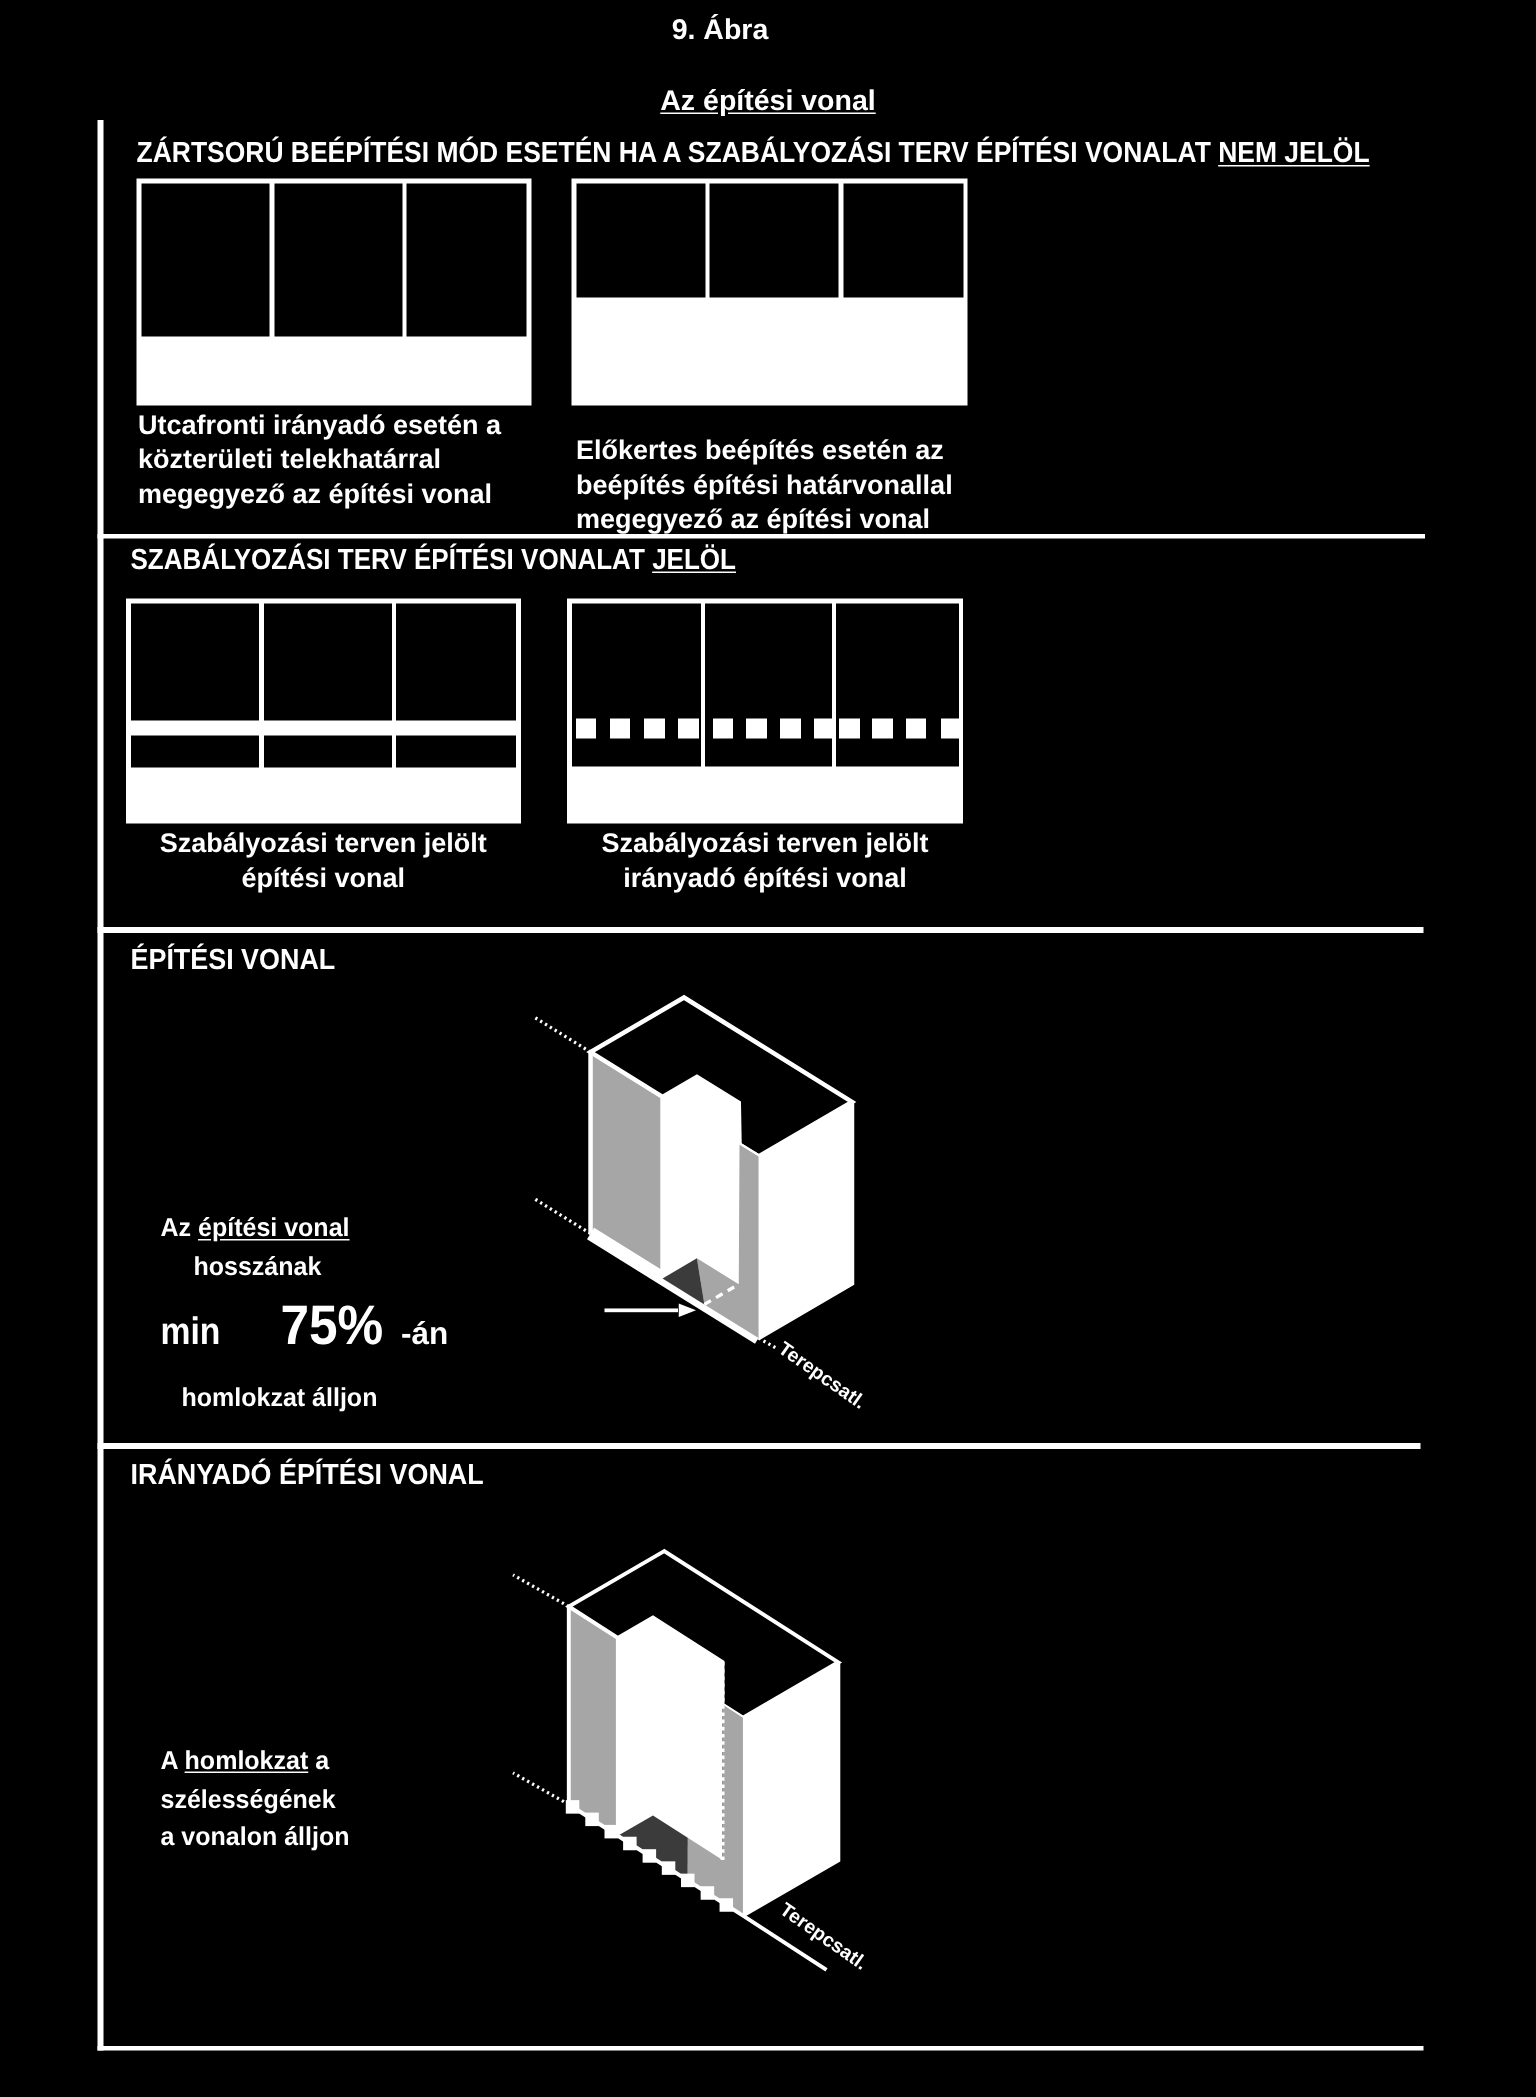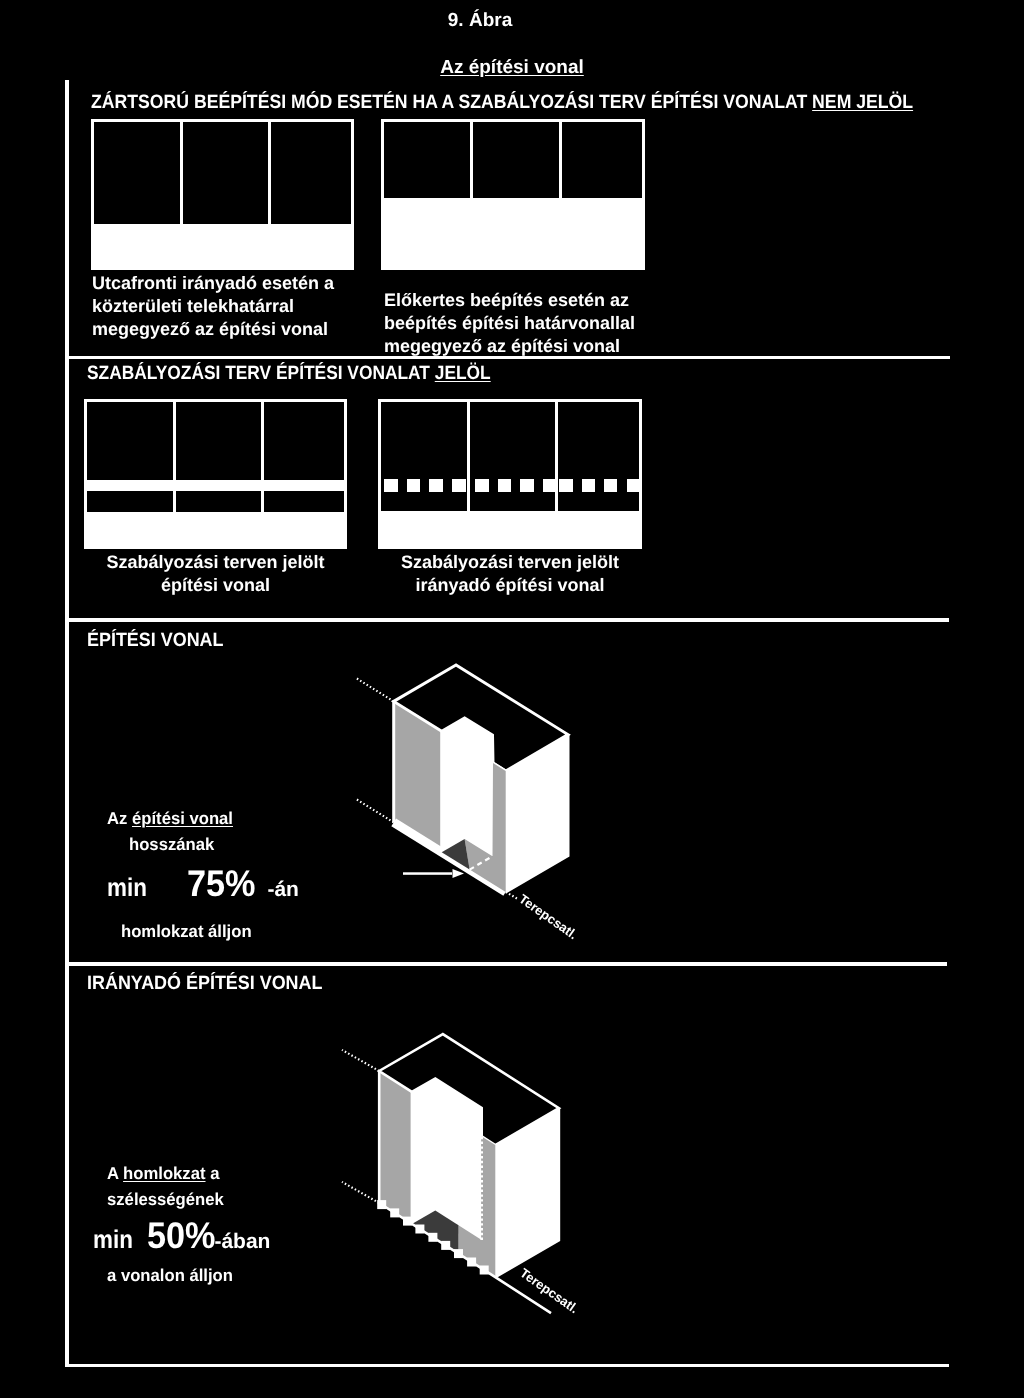--- a/index.html
+++ b/index.html
@@ -223,19 +223,16 @@
         <rect x="149.7" y="245.5" width="9" height="9"></rect>
       </g>
       <text class="terrain" x="189" y="255" transform="rotate(35 189 255)">Terepcsatl.</text>
     </g>
   </svg>
 </div>
 
 <div class="abs note" style="left:93px;top:1163px;">
   <div class="nl1 ind"><span>A </span><span class="und">homlokzat</span><span> a</span></div>
   <div class="nl2b">szélességének</div>
-  <div class="nl3b nl3">
-    <span class="nmin">min</span><span class="nval2">50%</span><span class="nsuf2">-ában</span>
-  </div>
   <div class="nl4b">a vonalon álljon</div>
 </div>
 
 <div id="root"></div>
 
 </body></html>

